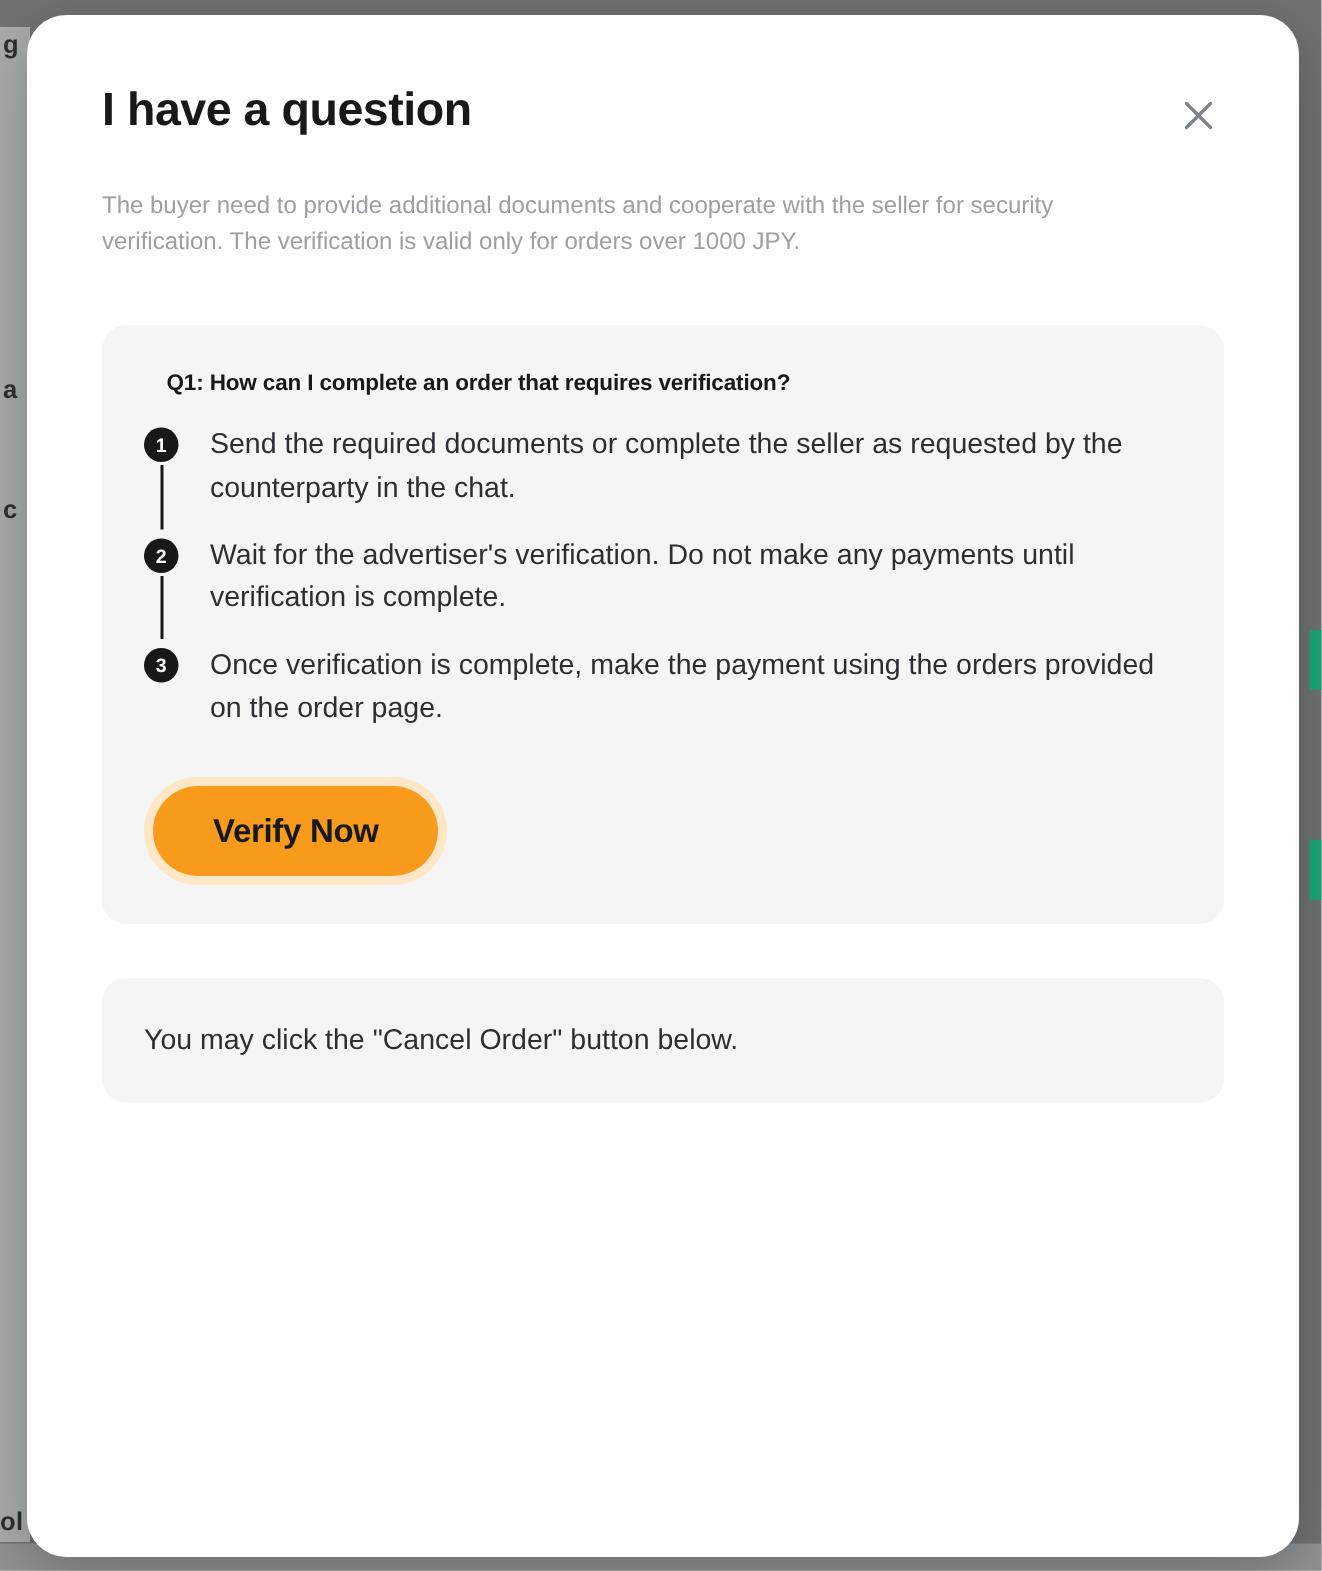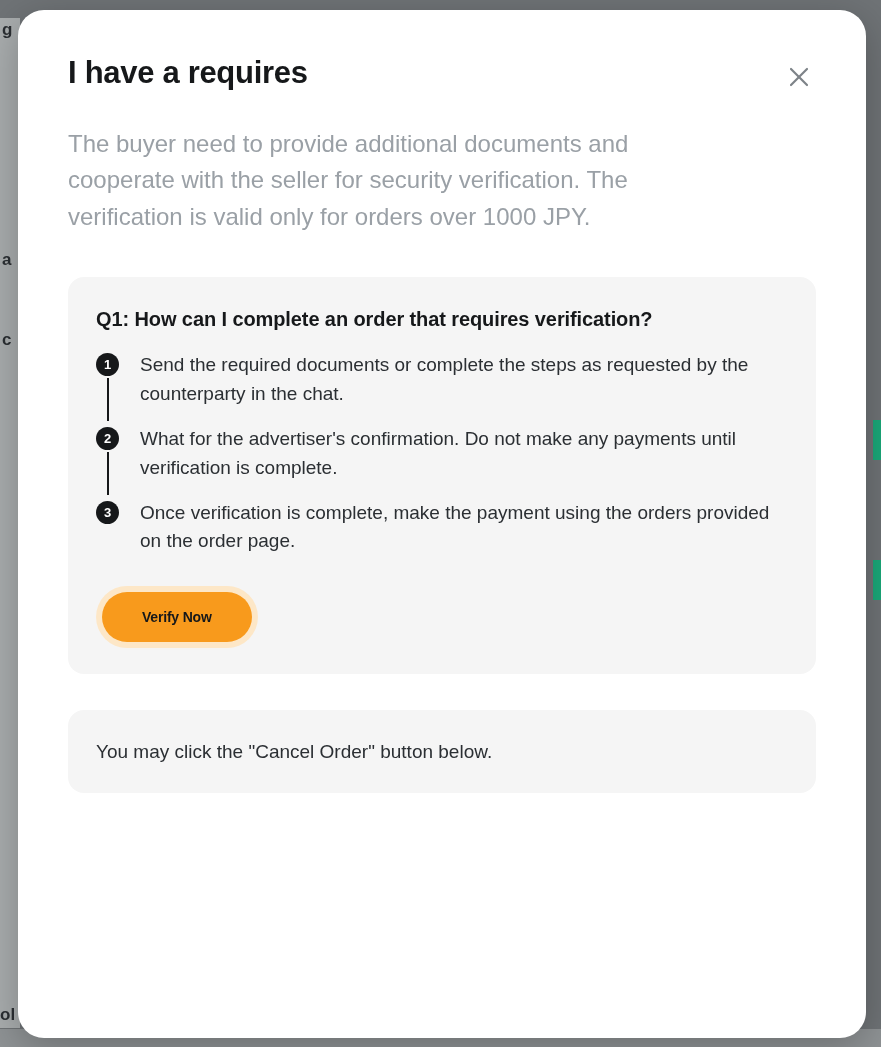--- a/index.html
+++ b/index.html
@@ -84,40 +84,40 @@
     color: #7d8388;
     margin-top: 4px;
     background: none;
     border: none;
     padding: 0;
   }
   .close-btn svg { display: block; }
 
   .intro {
     margin-top: 32px;
-    font-size: 24px;
+    font-size: 16px;
     line-height: 1.52;
     color: #9aa0a6;
     max-width: 670px;
   }
 
   .qcard {
     margin-top: 42px;
     background: #f5f5f5;
     border-radius: 16px;
     padding: 28px 28px 26px 28px;
   }
   .qcard.second { margin-top: 36px; }
 
   .qtitle {
-    font-size: 20px;
+    font-size: 15px;
     font-weight: 700;
     color: #16181a;
     line-height: 1.48;
-    margin: 0 0 16px 0;
+    margin: 0 0 16px 15px;
     letter-spacing: -0.1px;
   }
 
   .steps {
     margin: 0;
     padding: 0;
     list-style: none;
   }
   .step {
     position: relative;
@@ -164,21 +164,21 @@
     padding: 6px;
     border-radius: 40px;
     background: #fde7c7;
   }
   .verify-btn {
     display: block;
     border: none;
     background: #f89a1c;
     color: #16181a;
     font-family: "Liberation Sans", sans-serif;
-    font-size: 14px;
+    font-size: 22px;
     font-weight: 700;
     padding: 17px 40px;
     border-radius: 32px;
     cursor: pointer;
     letter-spacing: -0.2px;
   }
 
   .answer-text {
     font-size: 19px;
     line-height: 1.5;
@@ -196,43 +196,43 @@
   <div class="bg-text" style="left:2px; top:330px;">c</div>
   <div class="bg-text" style="left:0px; top:988px;margin-top:17px;">ol</div>
   <div class="bg-green-bar" style="top:420px; height:40px;"></div>
   <div class="bg-green-bar" style="top:560px; height:40px;"></div>
   <div class="bg-bottom"></div>
 </div>
 
 <div class="modal">
 
   <div class="modal-header">
-    <h1 class="modal-title">I have a requires</h1>
+    <h1 class="modal-title">I have a question</h1>
     <button class="close-btn">
       <svg width="26" height="26" viewBox="0 0 26 26" aria-hidden="true">
         <line x1="5" y1="5" x2="21" y2="21" stroke="currentColor" stroke-width="2.2" stroke-linecap="round"></line>
         <line x1="21" y1="5" x2="5" y2="21" stroke="currentColor" stroke-width="2.2" stroke-linecap="round"></line>
       </svg>
     </button>
   </div>
 
   <p class="intro">The buyer need to provide additional documents and cooperate with the seller for security verification. The verification is valid only for orders over 1000 JPY.</p>
 
   <div class="qcard">
     <h2 class="qtitle">Q1: How can I complete an order that requires verification?</h2>
     <ul class="steps">
       <li class="step">
         <span class="step-num">1</span>
         <span class="step-line"></span>
-        <span class="step-text">Send the required documents or complete the steps as requested by the counterparty in the chat.</span>
+        <span class="step-text">Send the required documents or complete the seller as requested by the counterparty in the chat.</span>
       </li>
       <li class="step">
         <span class="step-num">2</span>
         <span class="step-line"></span>
-        <span class="step-text">What for the advertiser's confirmation. Do not make any payments until verification is complete.</span>
+        <span class="step-text">Wait for the advertiser's verification. Do not make any payments until verification is complete.</span>
       </li>
       <li class="step">
         <span class="step-num">3</span>
         
         <span class="step-text">Once verification is complete, make the payment using the orders provided on the order page.</span>
       </li>
     </ul>
     <div class="verify-wrap">
       <button class="verify-btn">Verify Now</button>
     </div>

